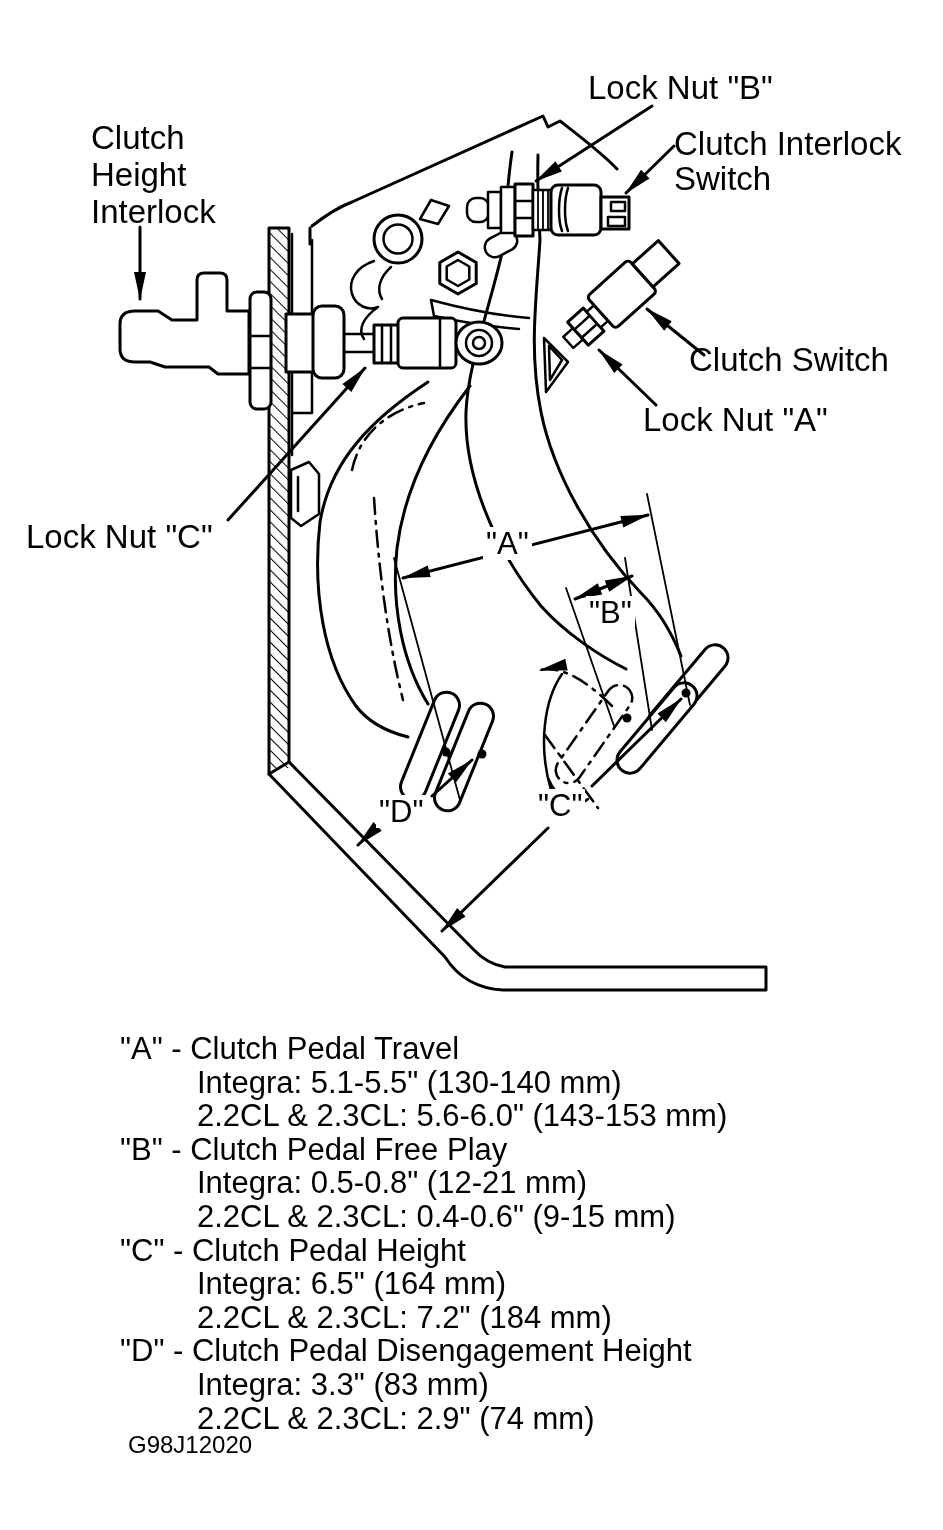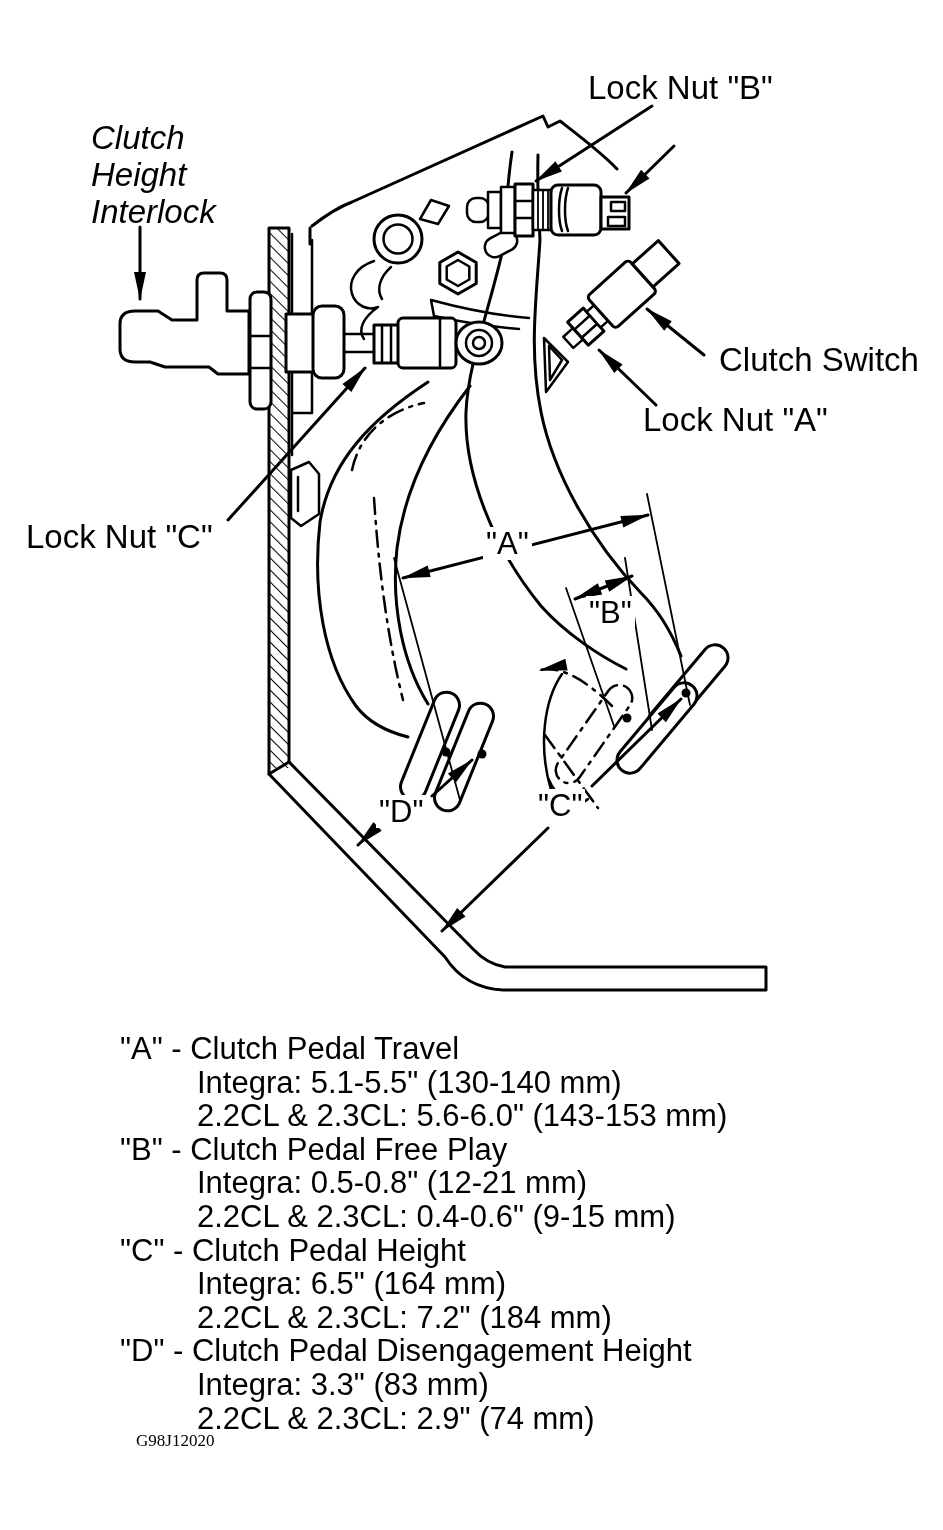--- a/index.html
+++ b/index.html
@@ -8,35 +8,35 @@
     font-family:"Liberation Sans",sans-serif;color:#000;overflow:hidden;
   }
   svg{position:absolute;left:0;top:0;}
   .s3{stroke:#000;stroke-width:3;fill:none;stroke-linecap:round;stroke-linejoin:round;}
   .s25{stroke:#000;stroke-width:2.5;fill:none;stroke-linecap:round;stroke-linejoin:round;}
   .s18{stroke:#000;stroke-width:1.8;fill:none;stroke-linecap:round;}
   .fw{fill:#ffffff;}
   .dash{stroke-dasharray:16 7 3 7;}
   .abs{position:absolute;white-space:nowrap;}
   .callout{font-size:33px;line-height:36px;}
-  .callout .ln{display:block;font-style:italic;}
+  .callout .ln{display:block;}
   #label-mc{left:91px;top:119px;line-height:37px;}
   #label-lnb{left:588px;top:70px;}
   #label-cis{left:674px;top:126px;line-height:35px;}
-  #label-cs{left:689px;top:342px;margin-left:30px;}
+  #label-cs{left:689px;top:342px;}
   #label-lna{left:643px;top:402px;}
   #label-lnc{left:26px;top:519px;}
   .dim{font-size:31px;line-height:33px;background:#ffffff;padding:0 3px;}
   #dim-a{left:483px;top:527px;}
   #dim-b{left:586px;top:596px;}
   #dim-c{left:535px;top:789px;}
   #dim-d{left:376px;top:795px;}
   .legend{position:absolute;left:120px;top:1032px;font-size:31px;line-height:33.6px;white-space:nowrap;}
   .legend .spec{padding-left:77px;}
-  .figcode{position:absolute;left:136px;top:1431px;font-size:17px;white-space:nowrap;font-family:Liberation Serif, serif;}
+  .figcode{position:absolute;left:128px;top:1431px;font-size:24px;white-space:nowrap;}
 </style>
 </head>
 <body>
 
 <svg width="943" height="1530" viewBox="0 0 943 1530">
   <defs>
     <marker id="ah" markerUnits="userSpaceOnUse" markerWidth="30" markerHeight="16" refX="28" refY="8" orient="auto-start-reverse">
       <path d="M1,2 L29,8 L1,14 Z" fill="#000"></path>
     </marker>
     <pattern id="hatchW" width="8.5" height="8.5" patternUnits="userSpaceOnUse" patternTransform="rotate(-45)">
@@ -175,20 +175,22 @@
 
 <div class="abs callout" id="label-mc">
   <span class="ln">Clutch</span>
   <span class="ln">Height</span>
   <span class="ln">Interlock</span>
 </div>
 
 <div class="abs callout" id="label-lnb">Lock Nut "B"</div>
 
 <div class="abs callout" id="label-cis">
+  <span class="ln">Clutch Interlock</span>
+  <span class="ln">Switch</span>
 </div>
 
 <div class="abs callout" id="label-cs">Clutch Switch</div>
 
 <div class="abs callout" id="label-lna">Lock Nut "A"</div>
 
 <div class="abs callout" id="label-lnc">Lock Nut "C"</div>
 
 <div class="abs dim" id="dim-a">"A"</div>
 <div class="abs dim" id="dim-b">"B"</div>

